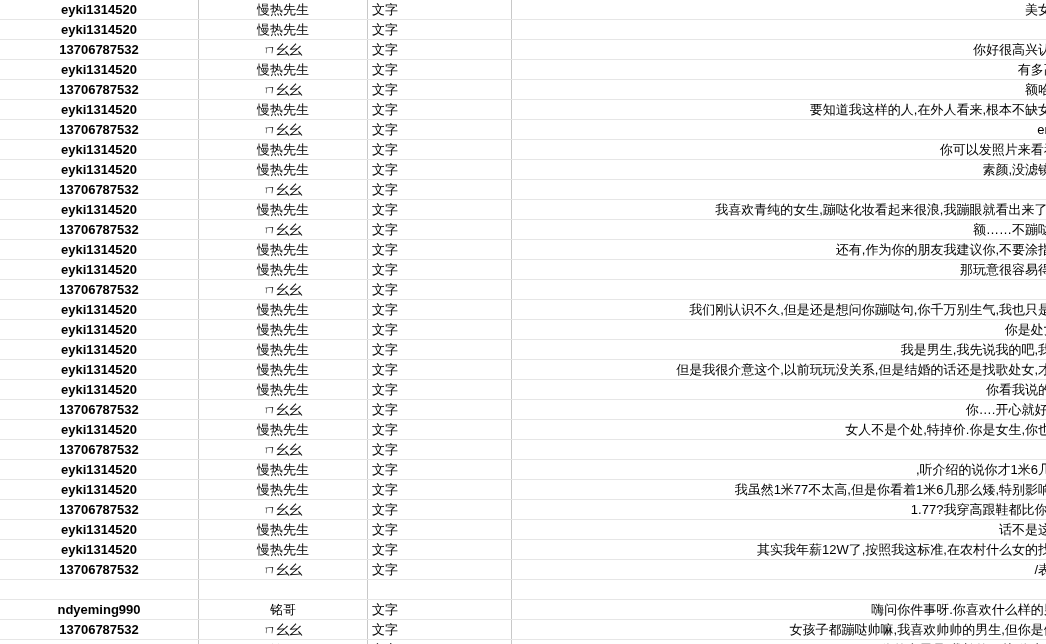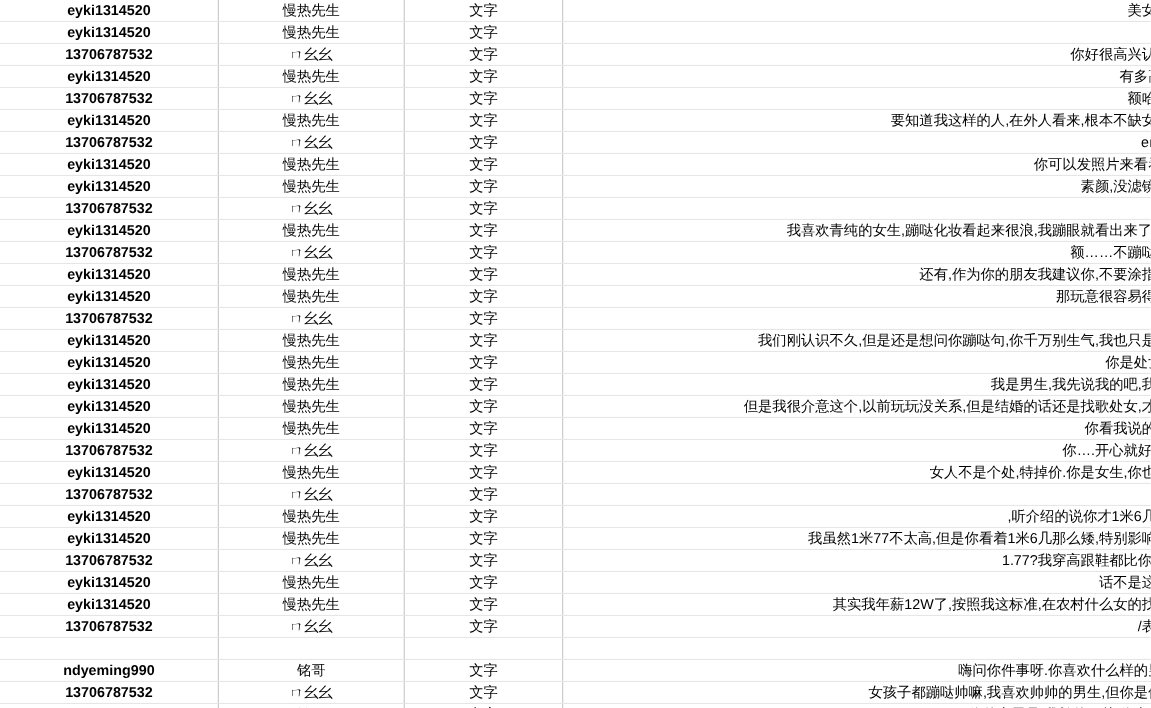--- a/index.html
+++ b/index.html
@@ -25,21 +25,21 @@
     line-height: 19px;
     padding: 0 4px;
     border-right: 1px solid #c8c8c8;
     border-bottom: 1px solid #e6e6e6;
     white-space: nowrap;
     overflow: hidden;
     font-size: 13px;
   }
   .col-account { width: 190px; text-align: center; font-weight: bold; }
   .col-nick    { width: 160px; text-align: center; margin-left: 17px; }
-  .col-type    { width: 135px; text-align: center; padding-left: 40px; }
+  .col-type    { width: 135px; text-align: left; padding-left: 40px; }
   .col-msg     { width: 561px; text-align: right; padding-right: 8px; border-right: none; }
   tr.spacer td {
     height: 19px;
     border-bottom: 1px solid #e6e6e6;
   }
 </style>
 </head>
 <body>
 
 <table class="sheet">

